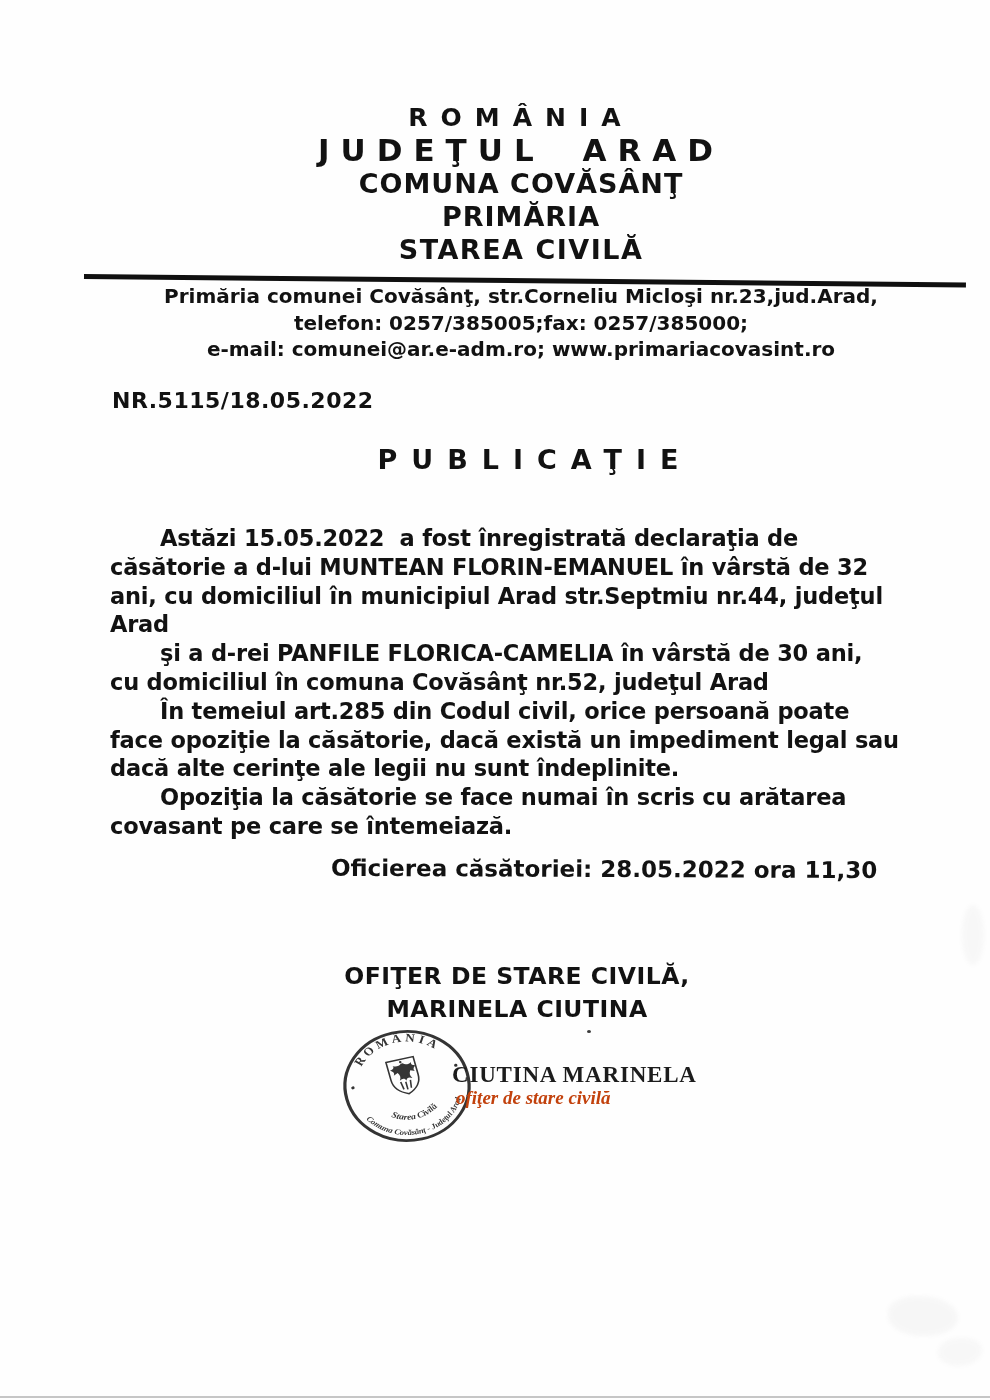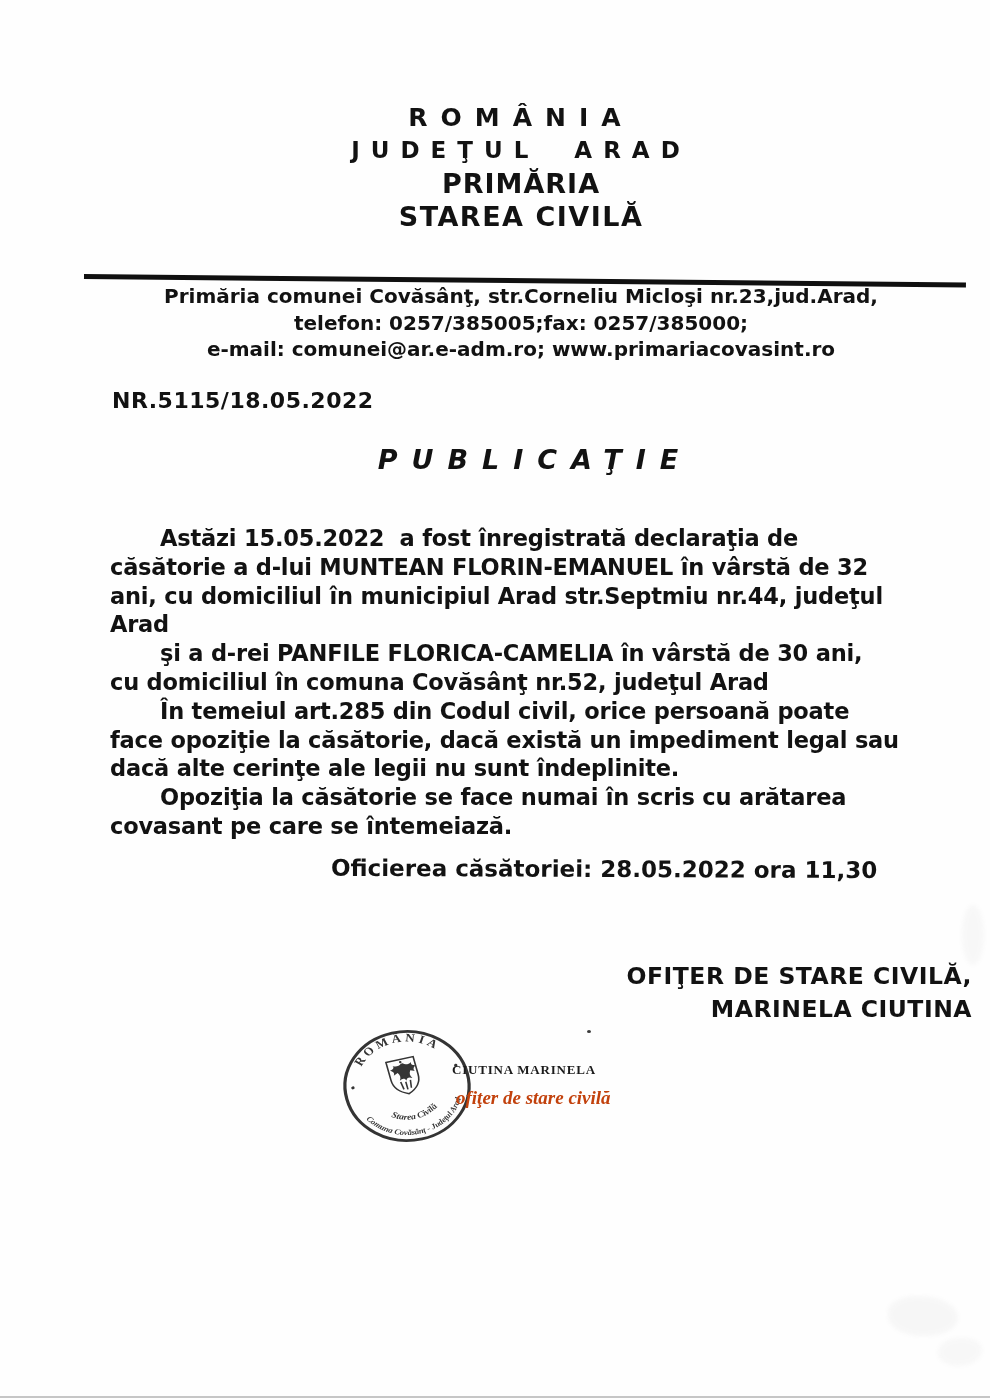--- a/index.html
+++ b/index.html
@@ -7,56 +7,57 @@
     width:990px;height:1400px;position:relative;overflow:hidden;
     background:#fefefe;color:#121212;
     font-family:"DejaVu Sans","Liberation Sans",sans-serif;
   }
   .abs{position:absolute;}
   .b{font-weight:bold;}
   .center-col{left:76px;width:890px;text-align:center;}
   
   .hdr-line{white-space:pre;}
   .hdr-country{font-size:25px;letter-spacing:13px;}
-  .hdr-county{font-size:23px;letter-spacing:11px;word-spacing:16px;text-align:center;}
+  .hdr-county{font-size:31px;letter-spacing:11px;word-spacing:16px;text-align:center;}
   .hdr-commune{font-size:27px;letter-spacing:1px;}
   .hdr-office{font-size:27px;letter-spacing:1px;}
   .hdr-dept{font-size:27px;letter-spacing:1.5px;}
   .hdr-block div{line-height:33px;}
   
   .rule{left:84px;top:274px;width:882px;height:5px;background:#101010;transform:rotate(0.55deg);transform-origin:left center;}
   
   .contact div{line-height:26.5px;font-size:20px;white-space:pre;}
   
   .nr{left:112px;top:388px;font-size:22px;letter-spacing:0.5px;}
-  .doc-title{top:444px;font-size:27px;letter-spacing:14px;padding-left:14px;font-style:italic;}
+  .doc-title{top:444px;font-size:27px;letter-spacing:14px;padding-left:14px;}
   .body-block{left:110px;top:524px;font-size:22.5px;line-height:28.8px;letter-spacing:-0.2px;}
   .line{white-space:pre;}
   .indent{padding-left:50px;}
   .ceremony{left:331px;top:856px;font-size:23px;white-space:pre;transform:rotate(0.25deg);}
   
   .officer{left:62px;top:960px;width:910px;text-align:center;}
-  .officer div{line-height:32.5px;font-size:23.5px;letter-spacing:0.5px;white-space:pre;text-align:right;}
+  .officer div{line-height:32.5px;font-size:23.5px;letter-spacing:0.5px;white-space:pre;}
   
-  .sig-name{left:452px;top:1062px;font-family:"Liberation Serif","DejaVu Serif",serif;font-weight:bold;font-size:13px;letter-spacing:0.8px;color:#1c1c1c;white-space:pre;}
+  .sig-name{left:452px;top:1062px;font-family:"Liberation Serif","DejaVu Serif",serif;font-weight:bold;font-size:23px;letter-spacing:0.8px;color:#1c1c1c;white-space:pre;}
   .sig-role{left:456px;top:1087px;font-family:"Liberation Serif","DejaVu Serif",serif;font-weight:bold;font-style:italic;font-size:19px;color:#c2410c;white-space:pre;}
   
   .stamp{left:326px;top:1020px;width:164px;height:136px;}
   .stamp text{font-family:"Liberation Serif","DejaVu Serif",serif;font-weight:bold;fill:#232323;}
   
   .dot-noise{background:#3a3a3a;border-radius:50%;}
   .smudge{background:#888;filter:blur(2px);}
   .scan-bottom-edge{left:0;top:1396px;width:990px;height:2px;background:#c6c6c6;}
 </style>
 </head>
 <body>
 
 <div class="abs center-col hdr-block b" style="top:101px;">
   <div class="hdr-line hdr-country">ROMÂNIA</div>
   <div class="hdr-line hdr-county">JUDEŢUL ARAD</div>
+  <div class="hdr-line hdr-commune">COMUNA COVĂSÂNŢ</div>
   <div class="hdr-line hdr-office">PRIMĂRIA</div>
   <div class="hdr-line hdr-dept">STAREA CIVILĂ</div>
 </div>
 
 <div class="abs rule"></div>
 
 <div class="abs center-col contact b" style="top:283px;">
   <div>Primăria comunei Covăsânţ, str.Corneliu Micloşi nr.23,jud.Arad,</div>
   <div>telefon: 0257/385005;fax: 0257/385000;</div>
   <div>e-mail: comunei@ar.e-adm.ro; www.primariacovasint.ro</div>

